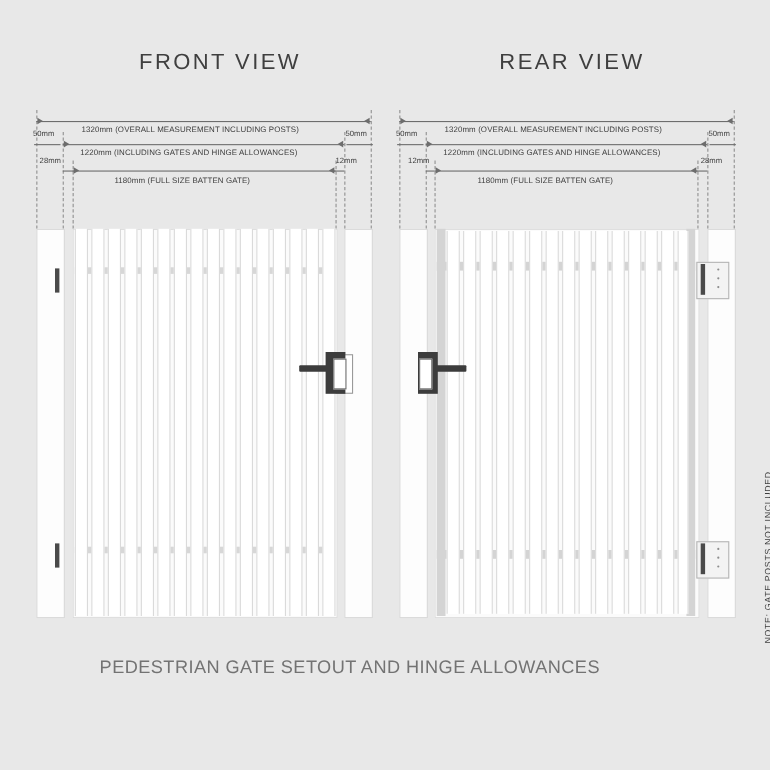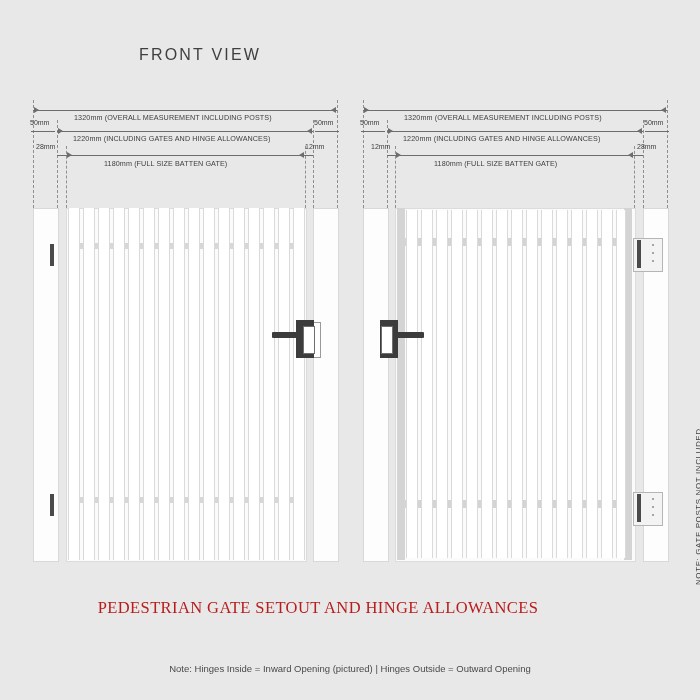--- a/index.html
+++ b/index.html
@@ -18,21 +18,21 @@
   .stage {
     position: absolute;
     left: 0; top: 0;
     width: 700px;
     height: 700px;
   }
 
   
   .view-title {
     position: absolute;
-    font-size: 16px;
+    font-size: 20px;
     letter-spacing: 2.2px;
     color: #3f3f3f;
     text-align: center;
     white-space: nowrap;
   }
   #front-view-title { left: 70px; top: 46px; width: 260px; }
   #rear-view-title  { left: 390px; top: 46px; width: 260px; }
 
   
   .dim-text {
@@ -137,22 +137,21 @@
   }
 
   
   #caption-main {
     position: absolute;
     left: 0; top: 598px;
     width: 636px;
     text-align: center;
     font-size: 16.5px;
     letter-spacing: 0.4px;
-    color: #b91c1c;
-    font-family: Liberation Serif, serif;
+    color: #737373;
   }
   #caption-sub {
     position: absolute;
     left: 0; top: 624px;
     width: 700px;
     text-align: center;
     font-size: 11.5px;
     color: #4a4a4a;
   }
   #caption-note {
@@ -163,20 +162,21 @@
     font-size: 9.5px;
     color: #4a4a4a;
   }
 </style>
 </head>
 <body>
 
 <div class="stage">
 
   <div class="view-title" id="front-view-title">FRONT VIEW</div>
+  <div class="view-title" id="rear-view-title">REAR VIEW</div>
 
   <div>
 
     <div class="vline-dash" style="left:33px; top:100px; height:108px;"></div>
     <div class="vline-dash" style="left:337px; top:100px; height:108px;"></div>
     <div class="vline-dash" style="left:57px; top:120px; height:88px;"></div>
     <div class="vline-dash" style="left:313px; top:120px; height:88px;"></div>
     <div class="vline-dash" style="left:66px; top:146px; height:62px;"></div>
     <div class="vline-dash" style="left:305px; top:146px; height:62px;"></div>
 
@@ -313,15 +313,14 @@
 
     <div class="handle-rose" style="left:380px; top:320px; width:18px; height:38px;"></div>
     <div class="handle-bar" style="left:396px; top:332px; width:28px; height:6px;"></div>
     <div class="lockbox" style="left:381px; top:326px; width:10px; height:26px; background:#ffffff; border-color:#6f6f6f;"></div>
 
   </div>
 
   <div id="posts-note">NOTE: GATE POSTS NOT INCLUDED</div>
 
   <div id="caption-main">PEDESTRIAN GATE SETOUT AND HINGE ALLOWANCES</div>
-  <div id="caption-note">Note: Hinges Inside = Inward Opening (pictured) | Hinges Outside = Outward Opening</div>
 
 </div>
 
 </body></html>

